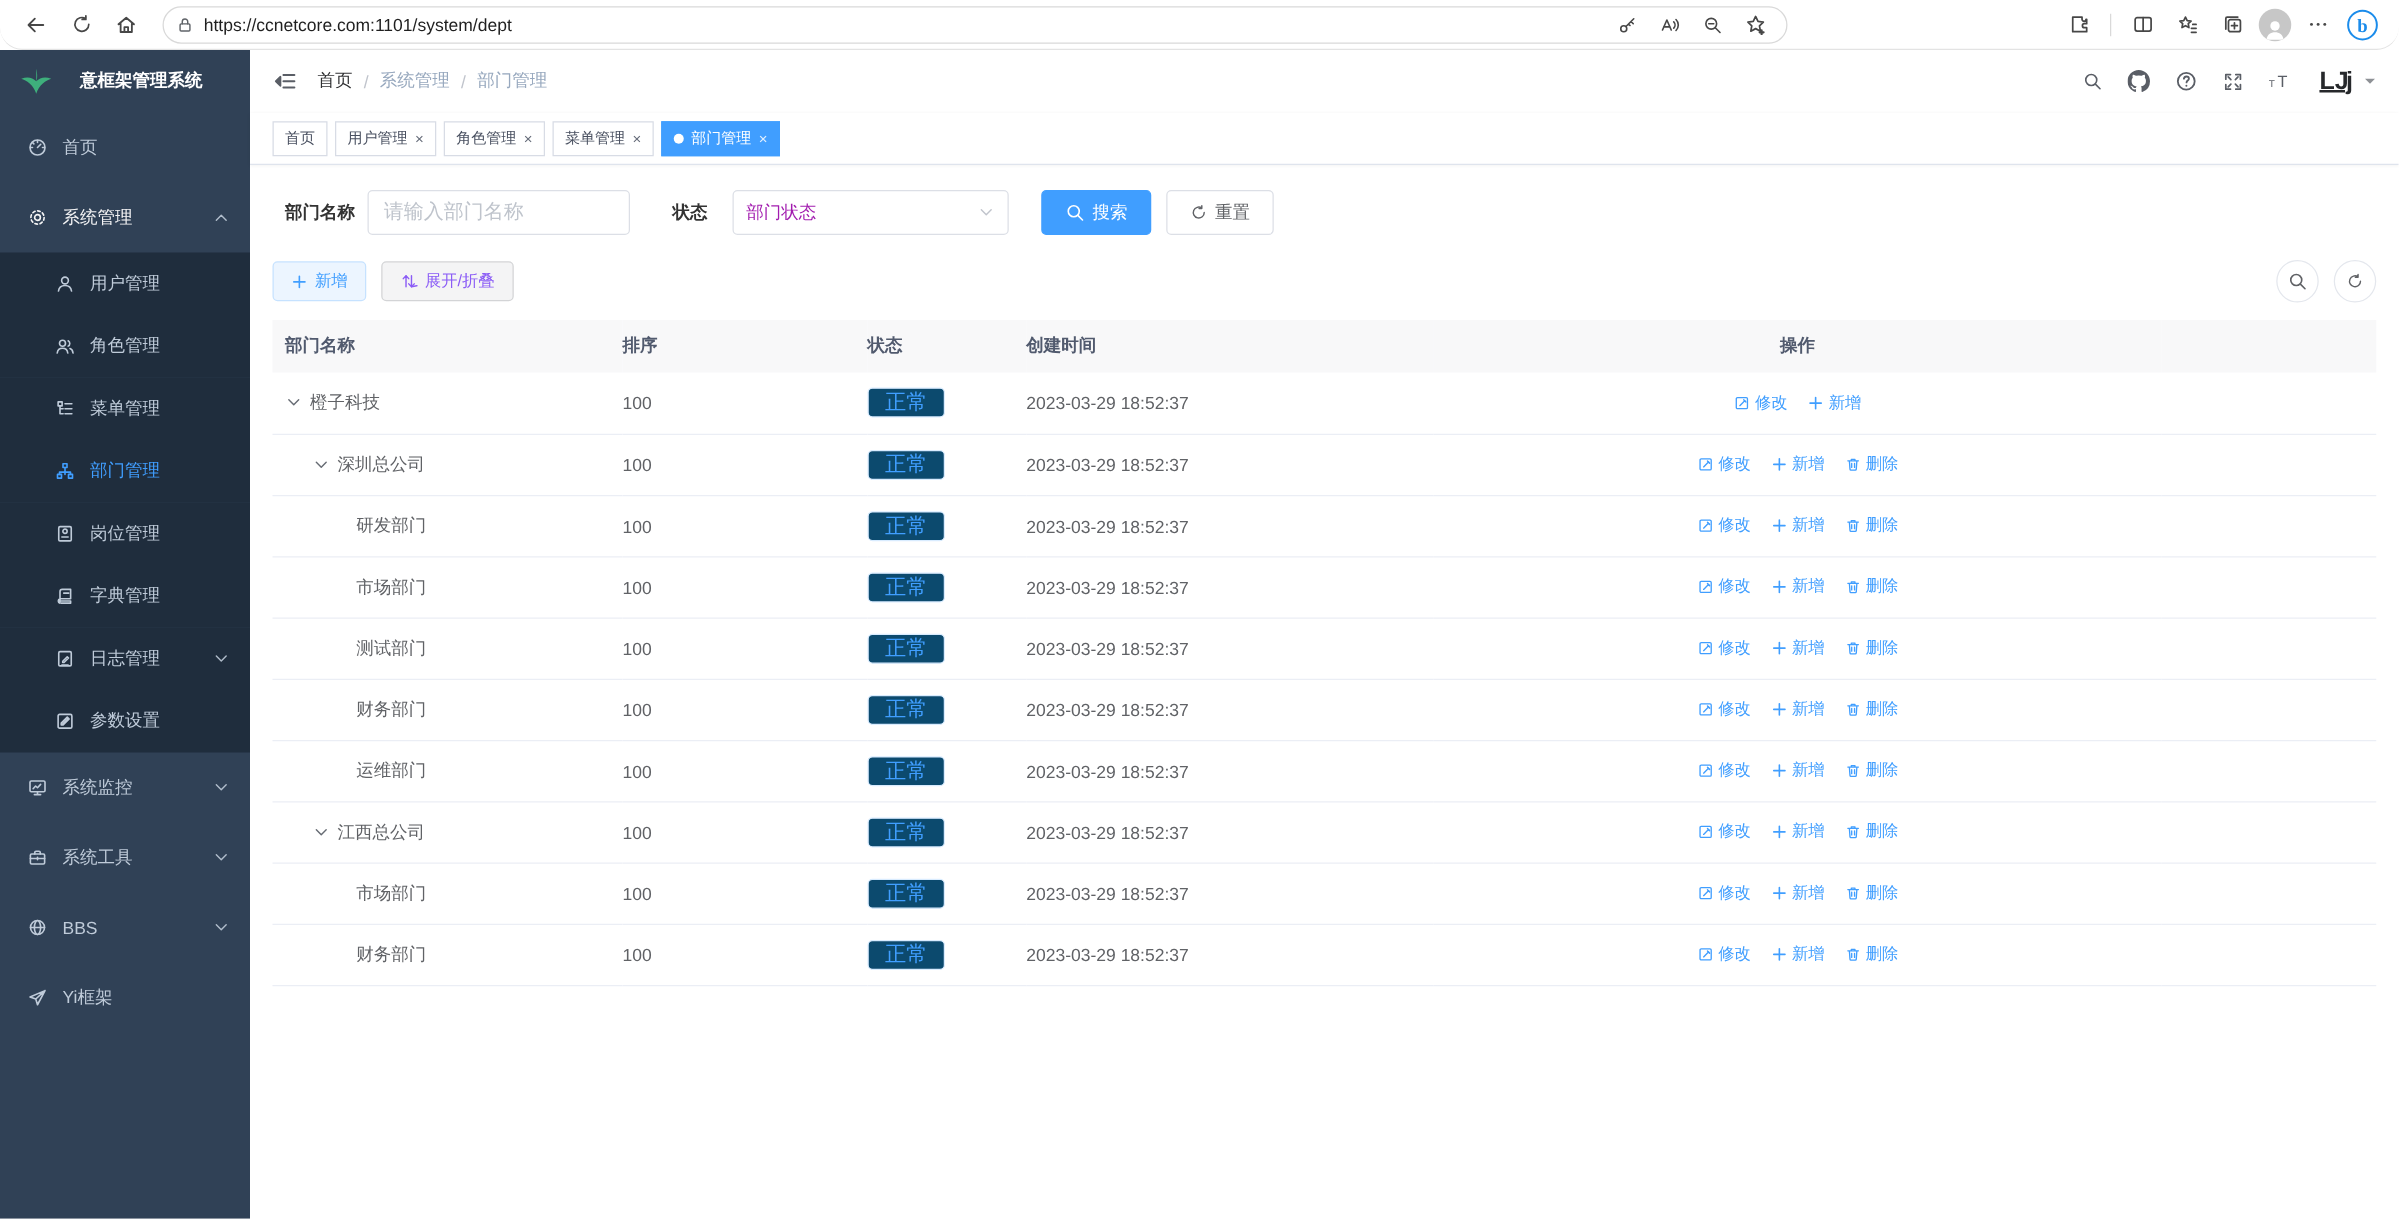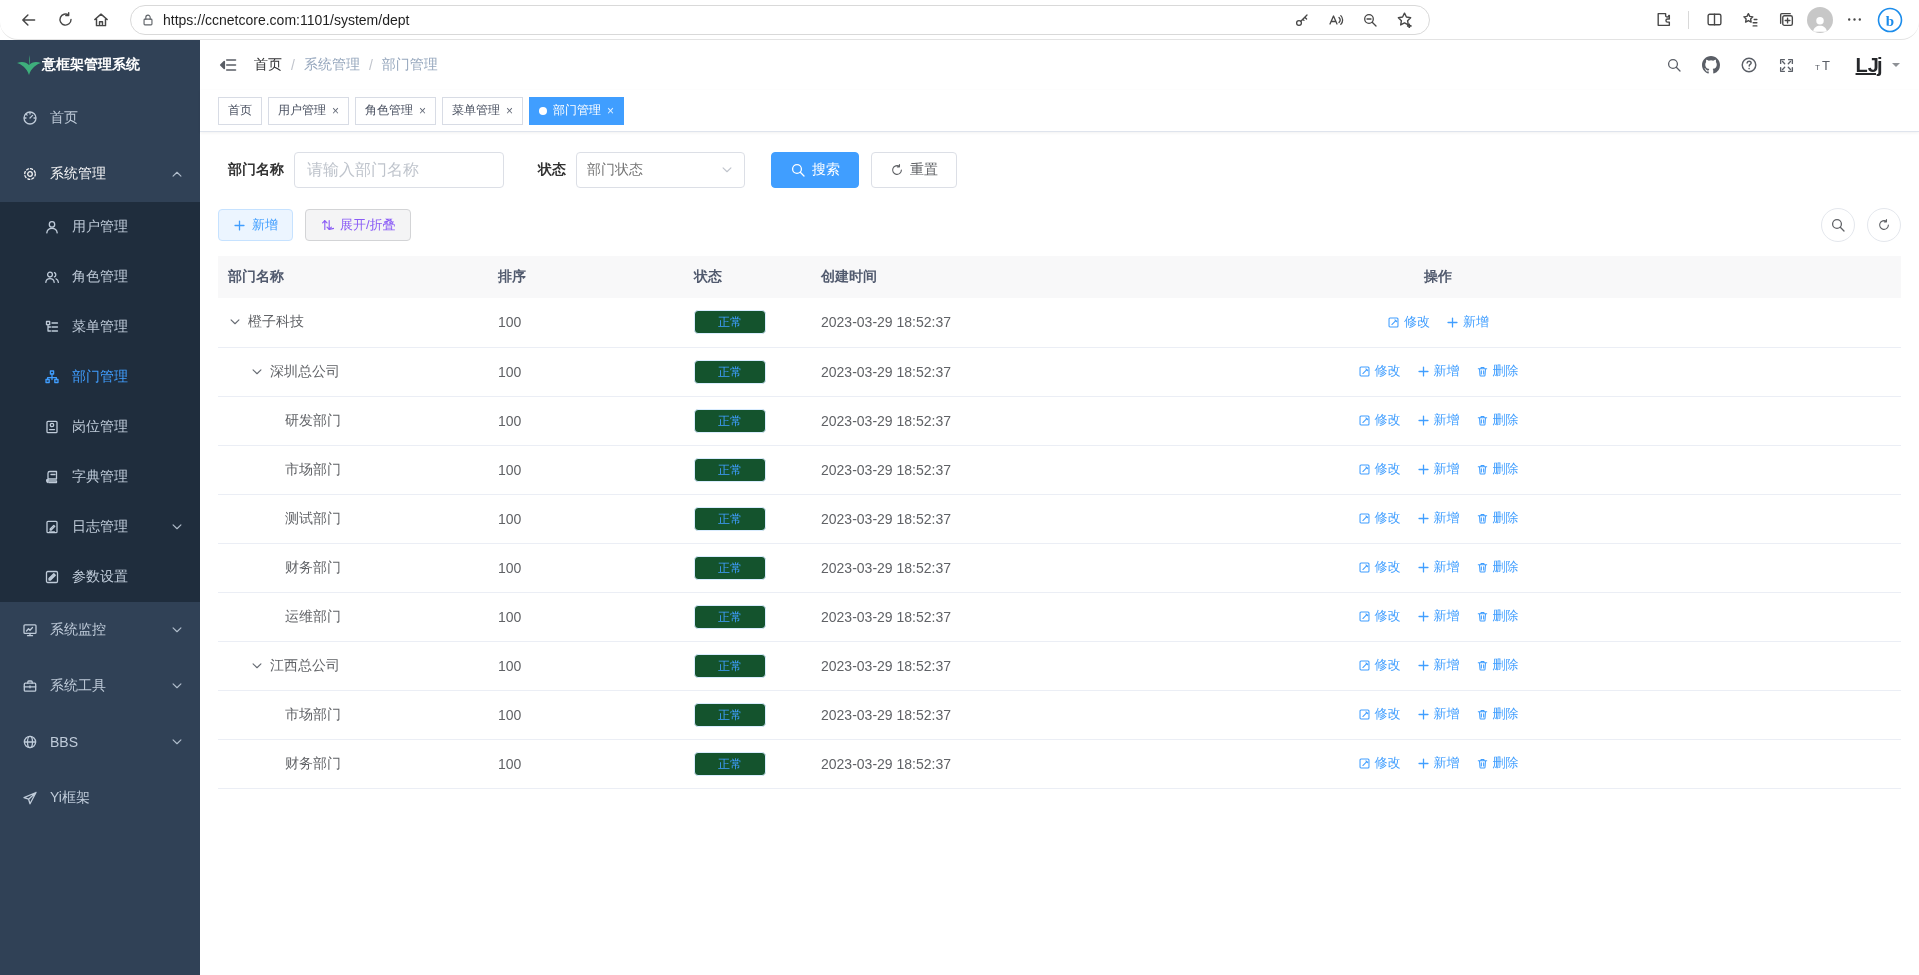--- a/index.html
+++ b/index.html
@@ -19,21 +19,21 @@
   .chrome-right { display:flex; align-items:center; gap:6px; margin-left:auto; color:#474747; }
   .vdiv { width:1px; height:18px; background:#d9d9d9; margin:0 4px; }
   .avatar-btn { width:26px; height:26px; border-radius:50%; background:#c7c7c7; display:flex;
     align-items:flex-end; justify-content:center; overflow:hidden; }
 
   
   .app { display:flex; height:935px; }
 
   
   .sidebar { width:200px; background:#304156; color:#bfcbd9; flex:none; display:flex; flex-direction:column; }
-  .logo-bar { height:50px; display:flex; align-items:center; gap:0; padding-left:16px; flex:none; }
+  .logo-bar { height:50px; display:flex; align-items:center; gap:22px; padding-left:16px; flex:none; }
   .logo-title { color:#fff; font-size:14px; font-weight:bold; white-space:nowrap; }
   .menu { flex:1; overflow:hidden; }
   .menu-item { height:56px; display:flex; align-items:center; padding:0 16px 0 22px; gap:12px;
     font-size:14px; cursor:pointer; position:relative; }
   .menu-item .mi-label { flex:1; white-space:nowrap; }
   .menu-item.sub { height:50px; background:#1f2d3d; padding-left:44px; }
   .menu-item.active { color:#409eff; }
   .menu-item.parent-open { color:#f4f4f5; }
   .mi-arrow { color:#bfcbd9; opacity:.9; }
 
@@ -61,23 +61,23 @@
   .tag-close { font-size:12px; line-height:1; opacity:.85; }
 
   .content { flex:1; padding:20px 18px 0 18px; overflow:hidden; }
 
   
   .filter-row { display:flex; align-items:center; padding-left:10px; margin-bottom:20px; }
   .f-label { font-size:14px; font-weight:bold; color:#333; margin-right:10px; white-space:nowrap; }
   .f-input { width:210px; height:36px; border:1px solid #dcdfe6; border-radius:4px; padding:0 12px;
     font-size:16px; color:#606266; outline:none; font-family:inherit; }
   .f-input::placeholder { color:#bfc4cc; }
-  .f-select { width:169px; height:36px; border:1px solid #dcdfe6; border-radius:4px; padding:0 10px;
-    display:flex; align-items:center; justify-content:space-between; color:#737373; font-size:14px;
-    margin-left:0; cursor:pointer; background:#fff; }
+  .f-select { width:221px; height:36px; border:1px solid #dcdfe6; border-radius:4px; padding:0 10px;
+    display:flex; align-items:center; justify-content:space-between; color:#a21caf; font-size:14px;
+    margin-left:10px; cursor:pointer; background:#fff; }
   .gap34 { width:34px; flex:none; }
   .btn { height:36px; border-radius:4px; font-size:14px; display:inline-flex; align-items:center;
     gap:6px; padding:0 18px; cursor:pointer; border:1px solid transparent; white-space:nowrap; font-family:inherit; }
   .btn-primary { background:#409eff; border-color:#409eff; color:#fff; margin-left:26px; }
   .btn-plain { background:#fff; border-color:#dcdfe6; color:#606266; margin-left:12px; }
 
   
   .toolbar-row { display:flex; align-items:center; margin-bottom:14px; }
   .btn-sm { height:32px; font-size:13px; padding:0 14px; }
   .btn-add { background:#ecf5ff; border-color:#c6e2ff; color:#409eff; }
@@ -88,22 +88,22 @@
 
   
   table.grid { width:100%; border-collapse:collapse; table-layout:fixed; }
   .grid th { background:#f8f8f9; height:42px; font-size:14px; font-weight:bold; color:#515a6e;
     text-align:left; padding:0; }
   .grid td { height:49px; border-bottom:1px solid #ebeef5; font-size:14px; color:#606266; padding:0; }
   .grid th.c-ops, .grid td.c-ops { text-align:center; }
   .grid th.c-name { padding-left:10px; }
   .name-wrap { display:flex; align-items:center; }
   .tree-arrow { color:#666b73; margin-right:6px; cursor:pointer; flex:none; }
-  .badge { display:inline-block; background:#14532d; border:1px solid #d9ecff; color:#409eff;
-    font-size:12px; line-height:22px; padding:0 23px; border-radius:4px; }
+  .badge { display:inline-block; background:#0c4a6e; border:1px solid #d9ecff; color:#409eff;
+    font-size:17px; line-height:22px; padding:0 13px; border-radius:4px; }
   .op-link { display:inline-flex; align-items:center; gap:4px; color:#409eff; font-size:13px;
     cursor:pointer; margin:0 8px; white-space:nowrap; }
 </style>
 </head>
 <body>
 
 <div class="browser-bar">
   <span class="bicon">
       <svg width="18" height="18" viewBox="0 0 16 16" fill="none" stroke="currentColor" stroke-width="1.3" stroke-linecap="round" stroke-linejoin="round">
         <path d="M13 8H3.5M7 3.5 2.5 8 7 12.5"></path>

